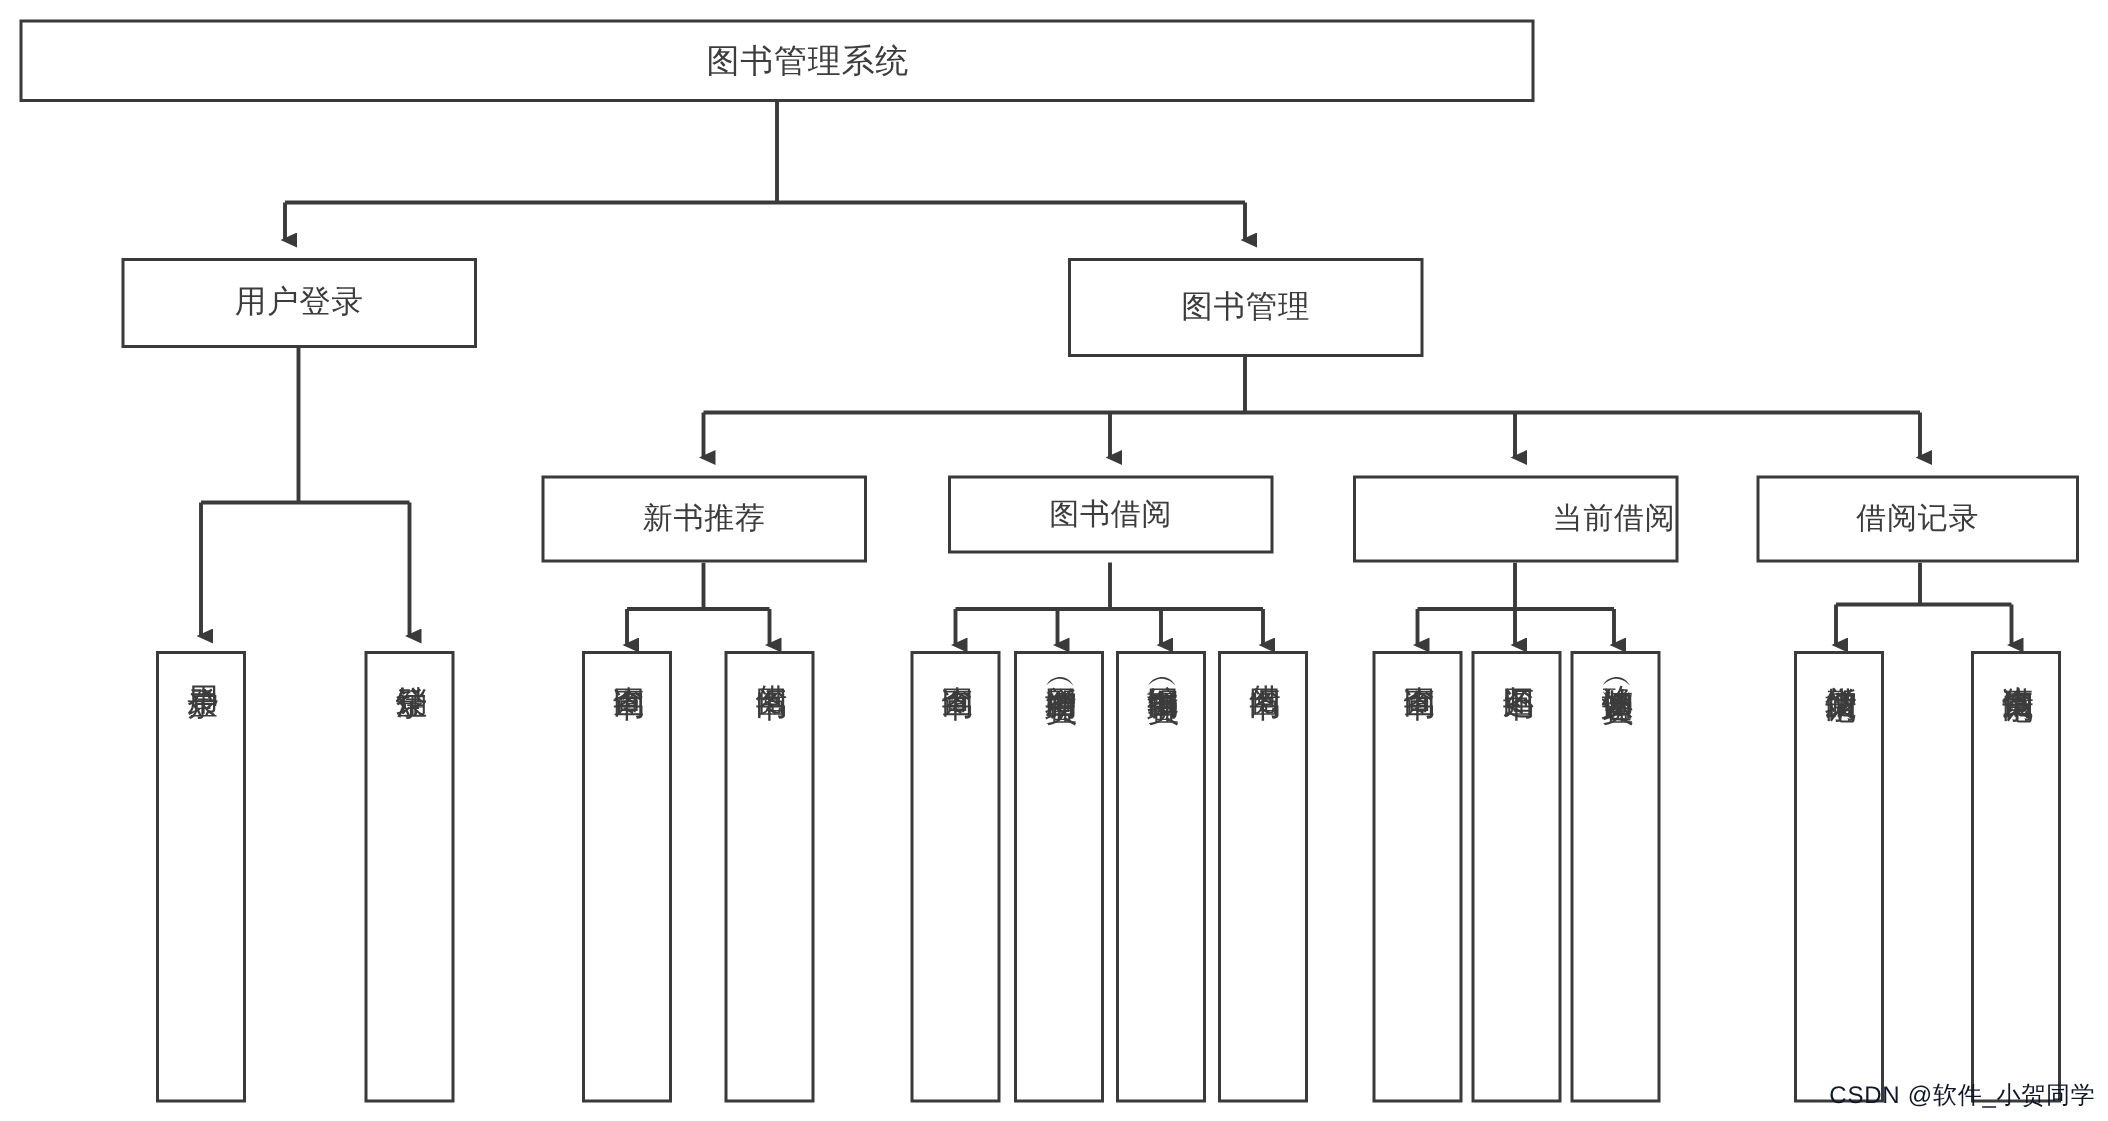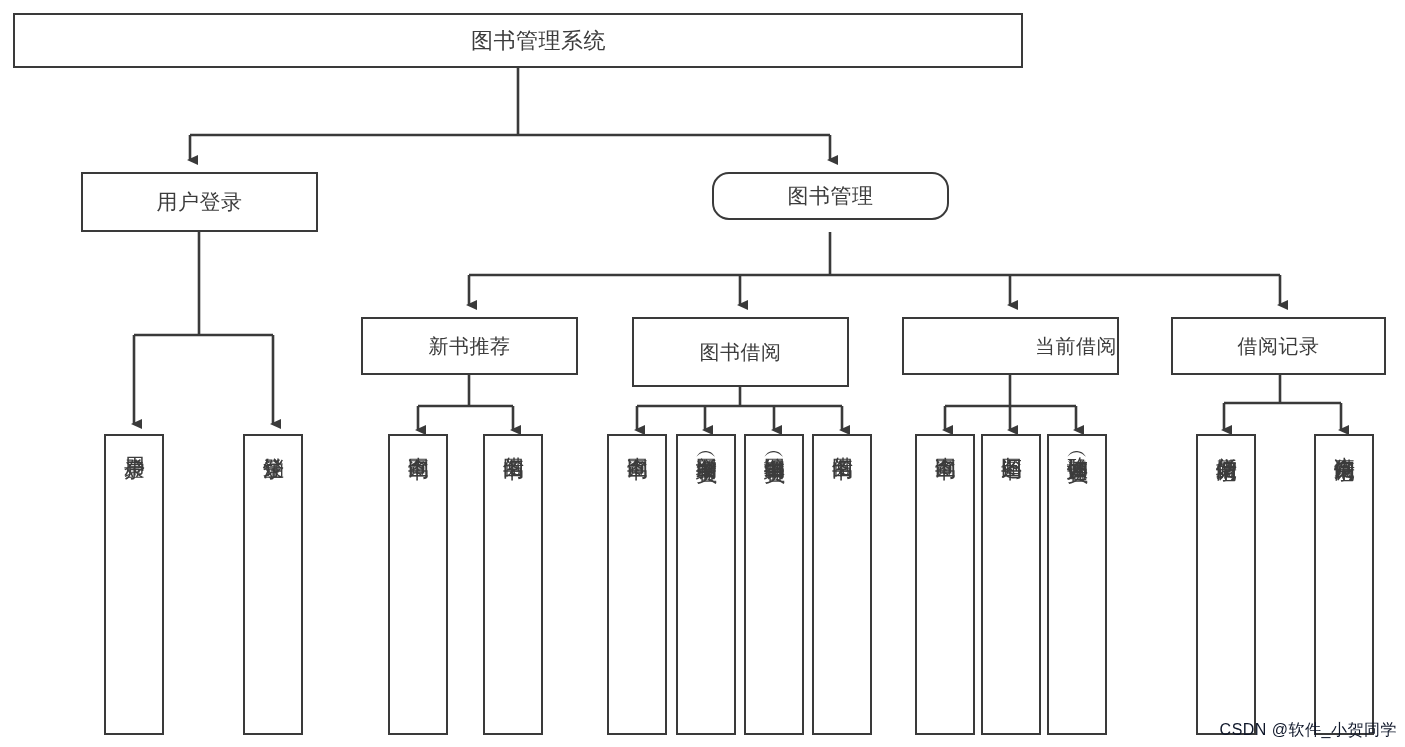--- a/index.html
+++ b/index.html
@@ -127,28 +127,28 @@
     </g>
   </svg>
 
   <div class="node horiz root" style="left:13px; top:13px; width:1010px; height:55px;padding-left:41px;">
     <span class="label">图书管理系统</span>
   </div>
 
   <div class="node horiz lvl1" style="left:81px; top:172px; width:237px; height:60px;">
     <span class="label">用户登录</span>
   </div>
-  <div class="node horiz lvl1" style="left:712px; top:172px; width:237px; height:48px;border-radius:17px;">
+  <div class="node horiz lvl1" style="left:712px; top:172px; width:237px; height:66px;">
     <span class="label">图书管理</span>
   </div>
 
   <div class="node horiz lvl2" style="left:361px; top:317px; width:217px; height:58px;">
     <span class="label">新书推荐</span>
   </div>
-  <div class="node horiz lvl2" style="left:632px; top:317px; width:217px; height:70px;">
+  <div class="node horiz lvl2" style="left:632px; top:317px; width:217px; height:52px;">
     <span class="label">图书借阅</span>
   </div>
   <div class="node horiz lvl2" style="left:902px; top:317px; width:217px; height:58px;justify-content:flex-end;">
     <span class="label">当前借阅</span>
   </div>
   <div class="node horiz lvl2" style="left:1171px; top:317px; width:215px; height:58px;">
     <span class="label">借阅记录</span>
   </div>
 
   <div class="node vert" style="left:104px; top:434px; width:60px; height:301px;">

